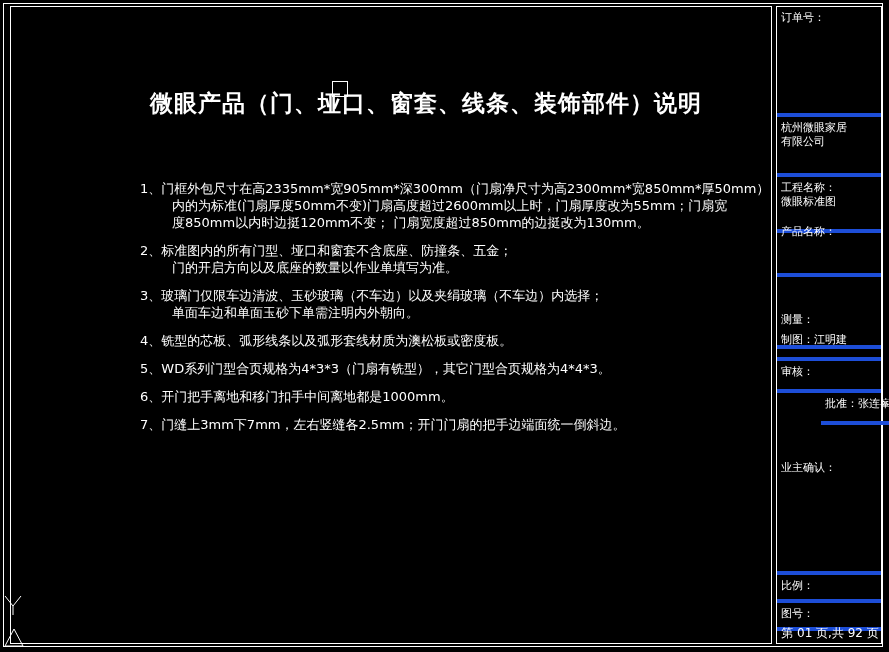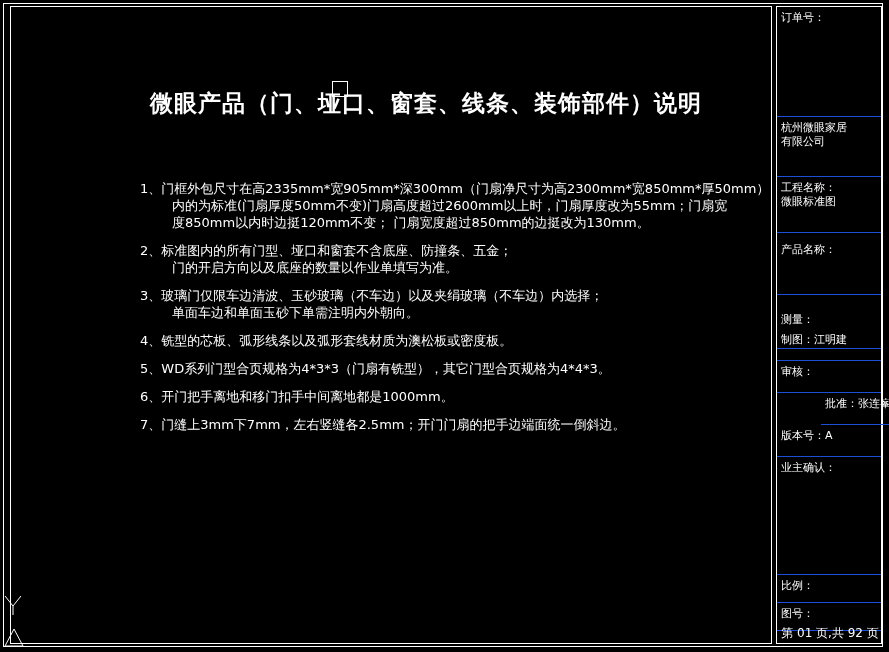--- a/index.html
+++ b/index.html
@@ -48,21 +48,21 @@
     width: 106px;
     height: 638px;
     border: 1px solid #ffffff;
     box-sizing: border-box;
   }
   .tb-row {
     position: absolute;
     left: 0;
     width: 100%;
     box-sizing: border-box;
-    border-bottom: 1px solid #1d4ed8;
+    border-bottom: 4px solid #1d4ed8;
     padding: 4px 4px 0 4px;
     font-size: 11px;
     line-height: 14px;
     color: #ffffff;
   }
   .tb-row.nb { border-bottom: none; }
   .tb-row .l2 { display: block; }
   
   .doc-title {
     position: absolute;
@@ -189,38 +189,35 @@
       <span>订单号：</span>
     </div>
     <div class="tb-row" style="top:110px; height:60px;">
       <span class="l2">杭州微眼家居</span>
       <span class="l2">有限公司</span>
     </div>
     <div class="tb-row" style="top:170px; height:56px;">
       <span class="l2">工程名称：</span>
       <span class="l2">微眼标准图</span>
     </div>
-    <div class="tb-row" style="top:232px; height:56px;">
+    <div class="tb-row" style="top:214px; height:56px;">
       <span class="l2">产品名称：</span>
     </div>
     <div class="tb-row" style="top:282px; height:40px;margin-top:20px;">
       <span>测量：</span>
     </div>
     <div class="tb-row" style="top:322px; height:32px;">
       <span>制图：江明建</span>
     </div>
     <div class="tb-row" style="top:354px; height:32px;">
       <span>审核：</span>
     </div>
     <div class="tb-row" style="top:386px; height:32px;margin-left:44px;">
       <span>批准：张连峯</span>
     </div>
-    <div class="tb-row" style="top:418px; height:32px;">
-      <span>版本号：A</span>
-    </div>
     <div class="tb-row" style="top:450px; height:118px;">
       <span>业主确认：</span>
     </div>
     <div class="tb-row" style="top:568px; height:28px;">
       <span>比例：</span>
     </div>
     <div class="tb-row" style="top:596px; height:28px;">
       <span>图号：</span>
     </div>
     <div class="tb-row nb" style="top:624px; height:13px;"></div>

